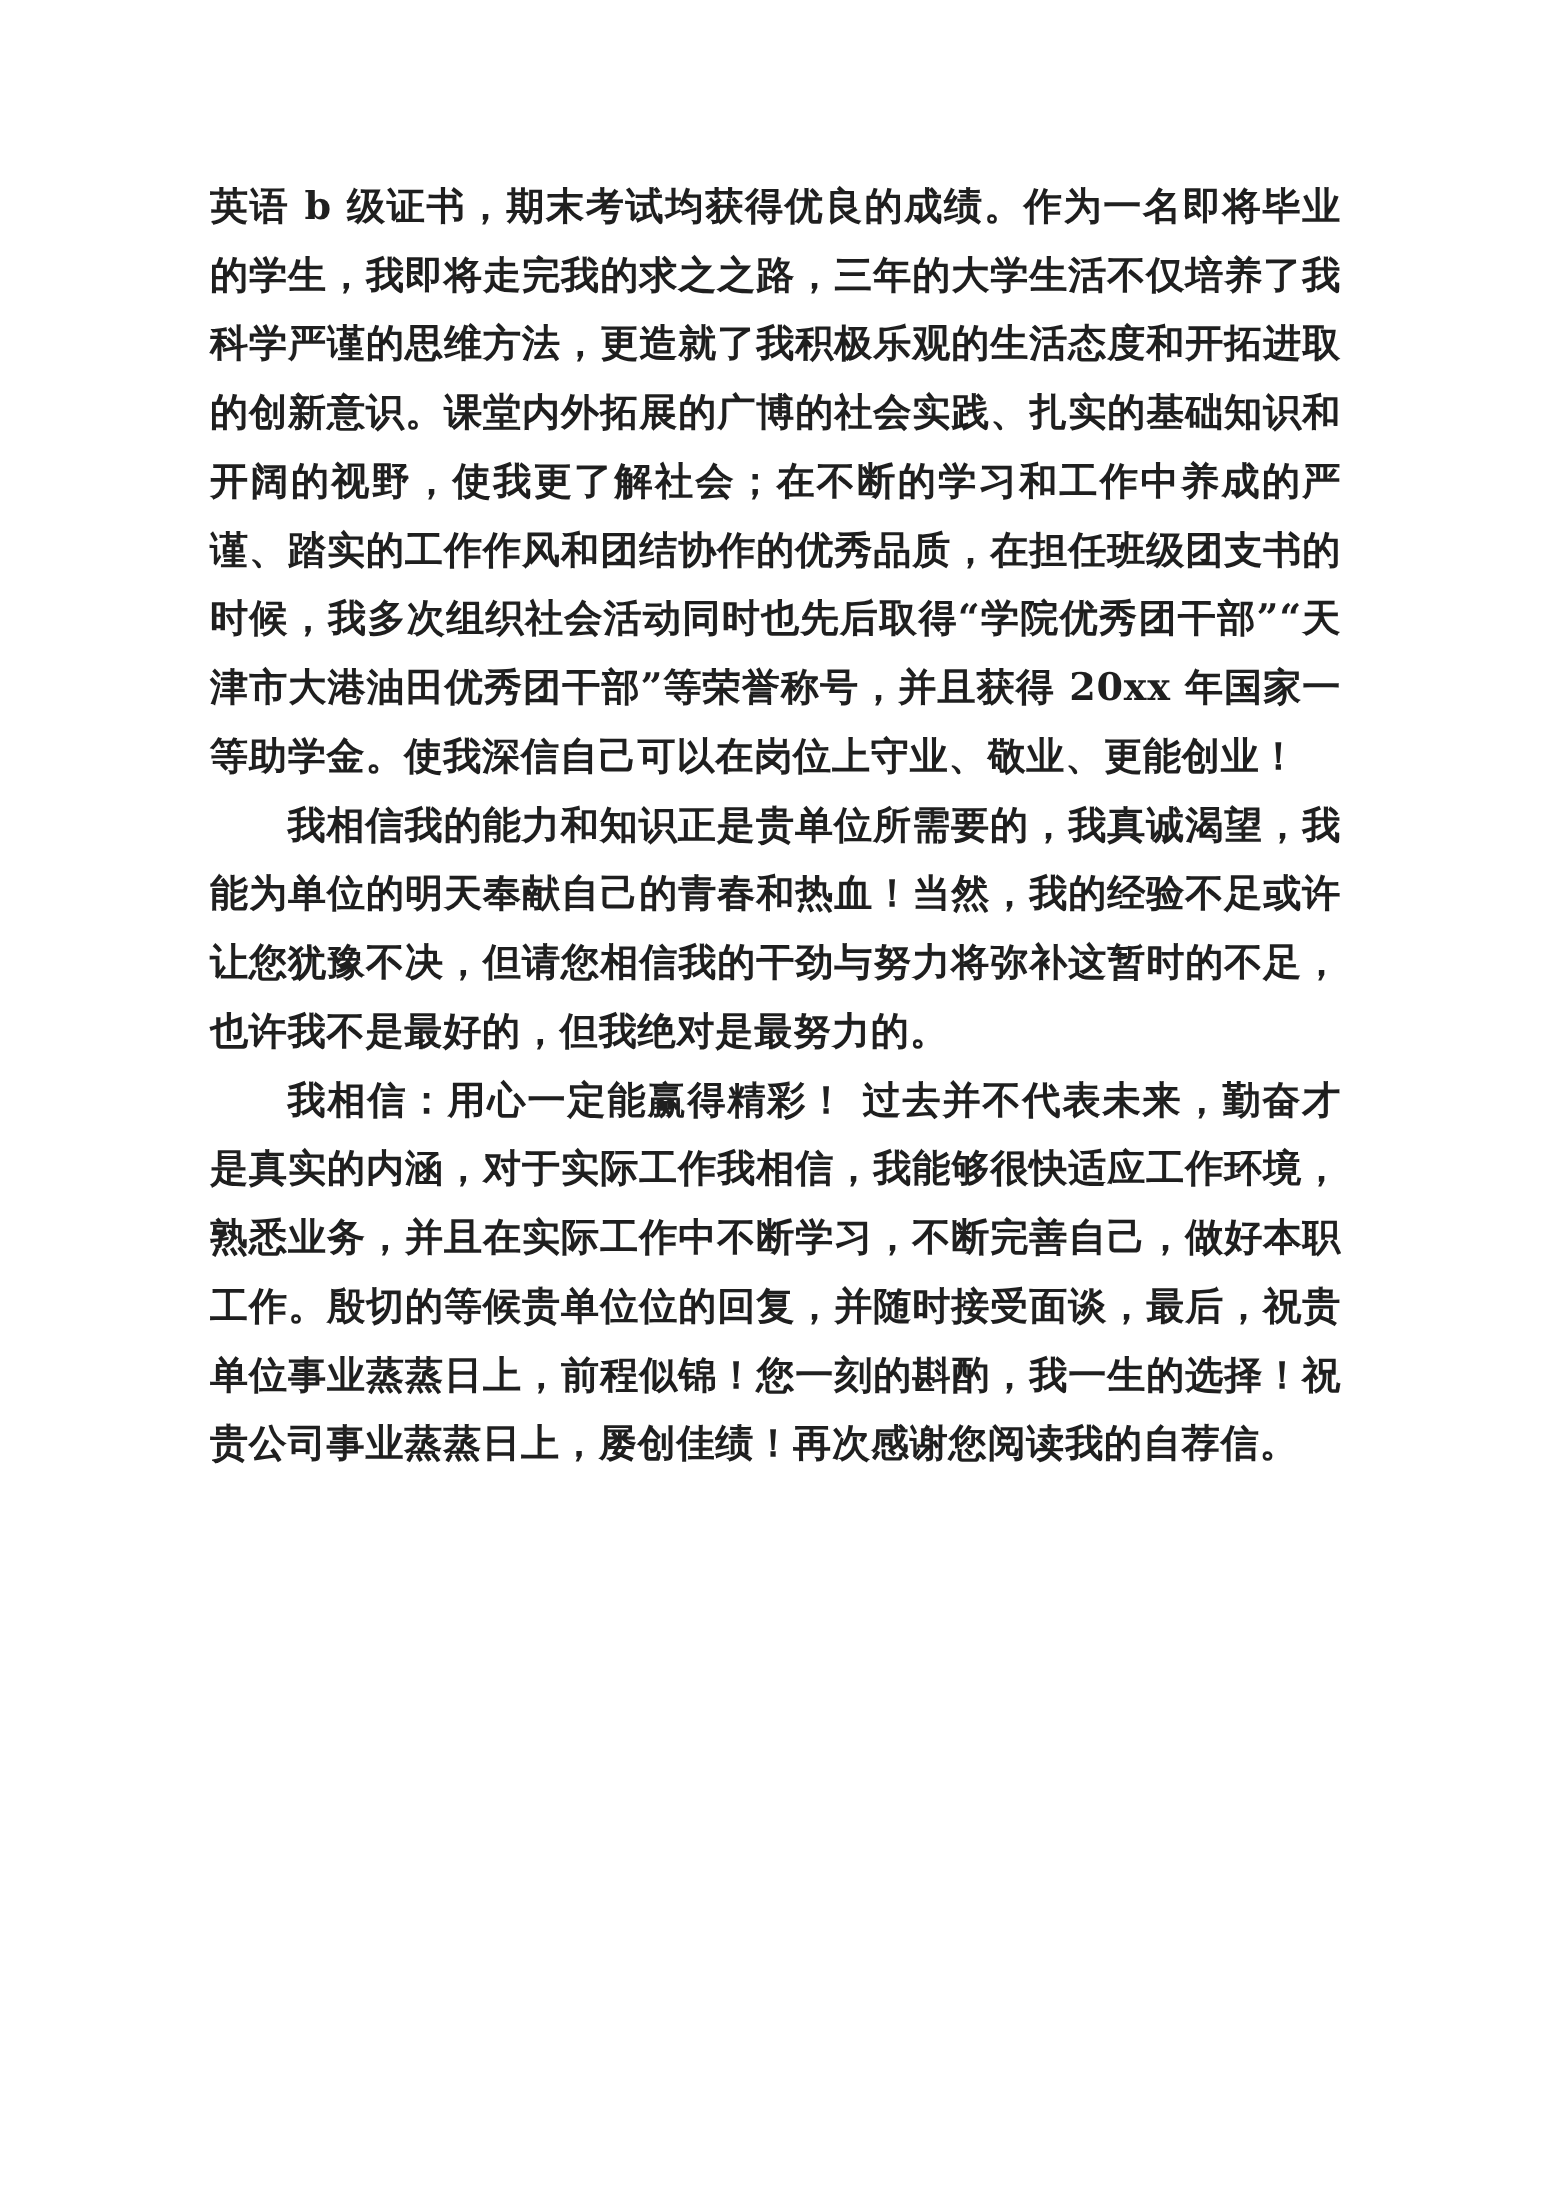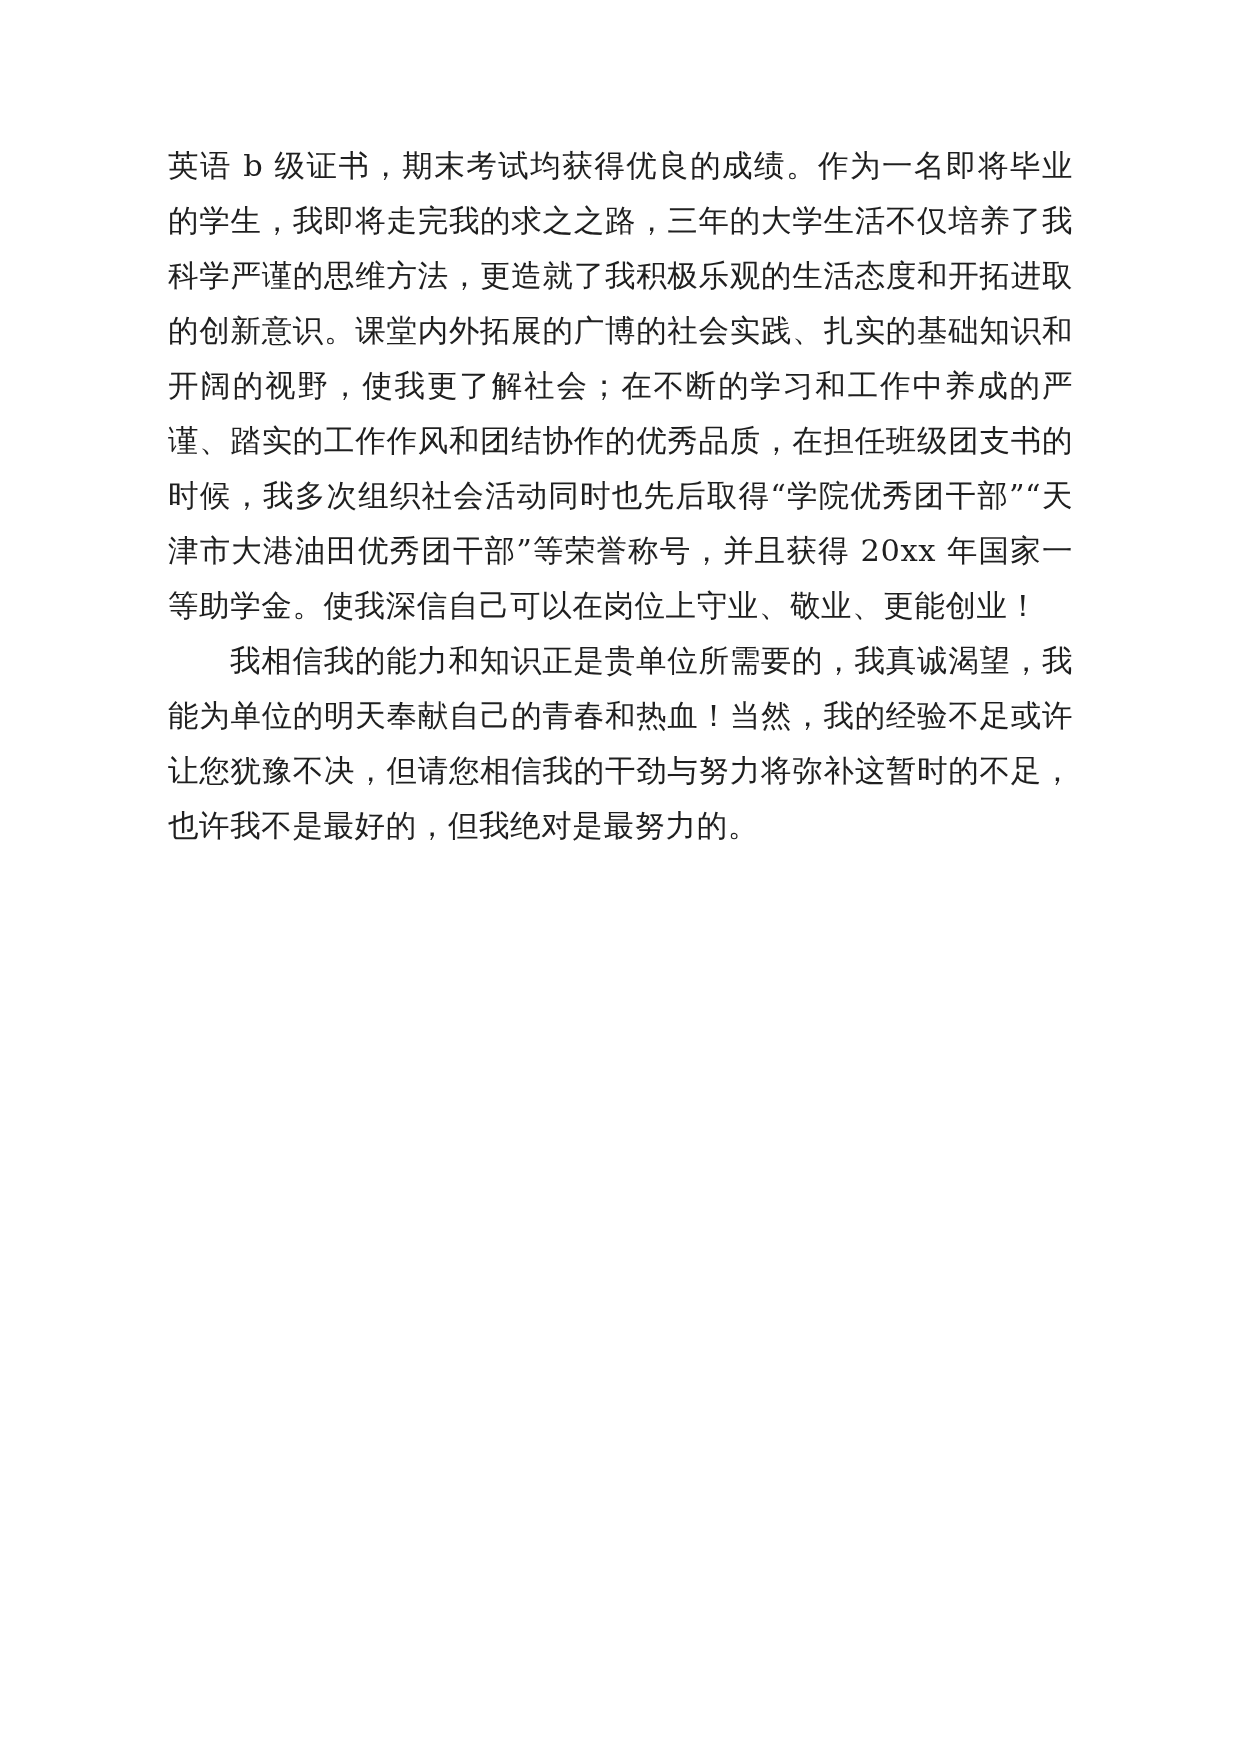--- a/index.html
+++ b/index.html
@@ -25,20 +25,21 @@
     font-size: 30.5px;
     line-height: 55px;
     text-align: justify;
     text-justify: inter-ideograph;
     letter-spacing: 0.6px;
     color: #1f1f1f;
   }
   .para {
     margin: 0;
     text-indent: 0;
+    font-weight: bold;
   }
   .para.indent {
     text-indent: 62px;
   }
   .sig-block {
     margin-top: 6px;
   }
   .sig-line {
     font-size: 30.5px;
     line-height: 55px;
@@ -49,18 +50,19 @@
 </head>
 <body>
 
 <div class="page">
   <div class="doc-body">
 
     <p class="para">英语 b 级证书，期末考试均获得优良的成绩。作为一名即将毕业的学生，我即将走完我的求之之路，三年的大学生活不仅培养了我科学严谨的思维方法，更造就了我积极乐观的生活态度和开拓进取的创新意识。课堂内外拓展的广博的社会实践、扎实的基础知识和开阔的视野，使我更了解社会；在不断的学习和工作中养成的严谨、踏实的工作作风和团结协作的优秀品质，在担任班级团支书的时候，我多次组织社会活动同时也先后取得“学院优秀团干部”“天津市大港油田优秀团干部”等荣誉称号，并且获得 20xx 年国家一等助学金。使我深信自己可以在岗位上守业、敬业、更能创业！</p>
 
     <p class="para indent">我相信我的能力和知识正是贵单位所需要的，我真诚渴望，我能为单位的明天奉献自己的青春和热血！当然，我的经验不足或许让您犹豫不决，但请您相信我的干劲与努力将弥补这暂时的不足，也许我不是最好的，但我绝对是最努力的。</p>
 
+    <p class="para indent">我相信：用心一定能赢得精彩！ 过去并不代表未来，勤奋才是真实的内涵，对于实际工作我相信，我能够很快适应工作环境，熟悉业务，并且在实际工作中不断学习，不断完善自己，做好本职工作。殷切的等候贵单位位的回复，并随时接受面谈，最后，祝贵单位事业蒸蒸日上，前程似锦！您一刻的斟酌，我一生的选择！祝贵公司事业蒸蒸日上，屡创佳绩！再次感谢您阅读我的自荐信。</p>
 
     <div class="sig-block">
     </div>
 
   </div>
 </div>
 
 </body></html>

